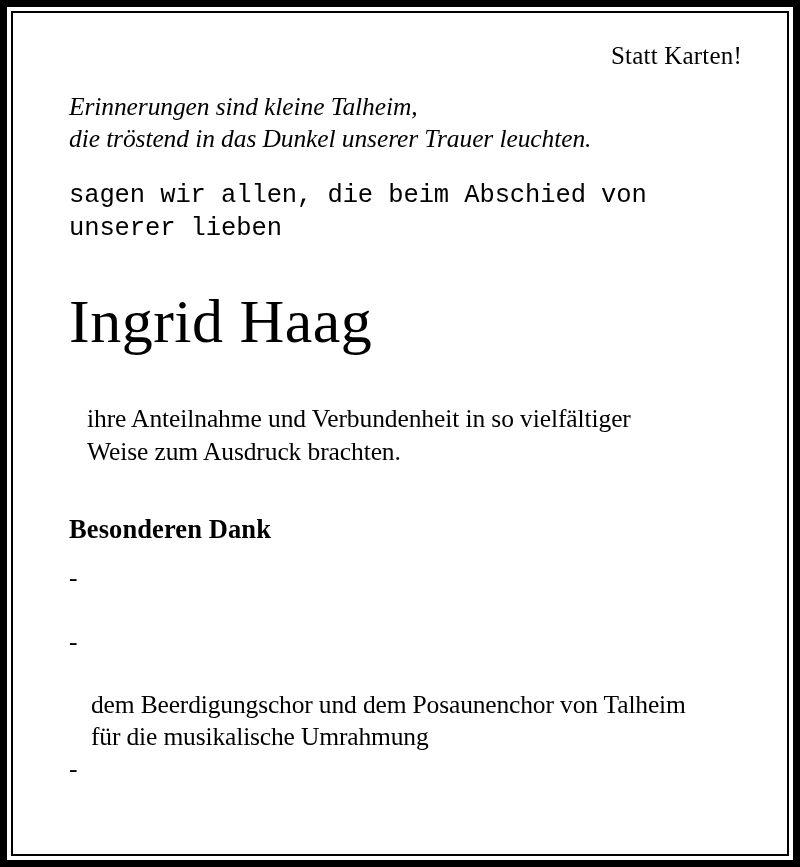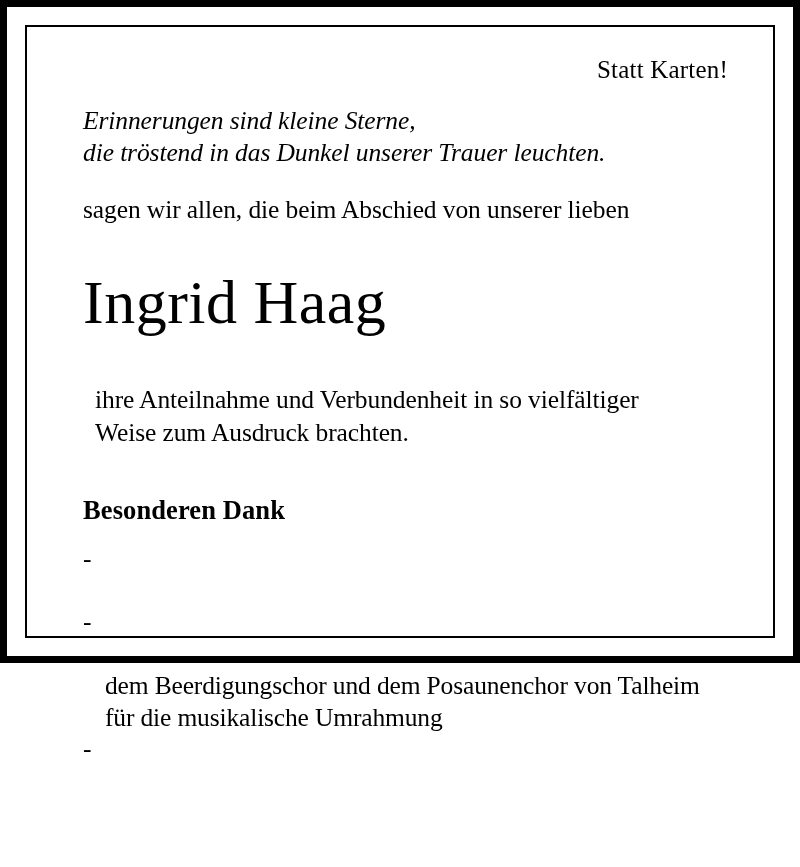--- a/index.html
+++ b/index.html
@@ -12,24 +12,24 @@
     height: 867px;
     font-family: "Liberation Serif", "DejaVu Serif", serif;
     color: #000000;
     overflow: hidden;
   }
 
   
   .notice-frame {
     box-sizing: border-box;
     width: 800px;
-    height: 663px;
+    height: 867px;
     border: 7px solid #000000;
     background: #ffffff;
-    padding: 18px;           
+    padding: 4px;           
   }
   
   .notice-inner {
     box-sizing: border-box;
     width: 100%;
     height: 100%;
     border: 2px solid #000000;
     background: #ffffff;
     position: relative;
   }
@@ -66,31 +66,31 @@
   }
   .heading-thanks { margin: 44px 0 0 1px; }
   .heading-special { margin: 46px 0 0 1px; font-family: Liberation Serif, serif; }
 
   .body-line {
     font-size: 25.5px;
     line-height: 1.3;
     letter-spacing: -.1px;
     white-space: pre-line;
   }
-  .lead { margin: 23px 0 10px 1px; }
+  .lead { margin: 23px 0 10px 1px; font-family: Liberation Mono, monospace; }
 
   .deceased-name {
     font-size: 62px;
     line-height: 1;
     letter-spacing: .5px;
     margin: 45px 0 12px 1px;
     font-weight: normal;
   }
 
-  .after-name-block { margin: 50px 0 0 13px; }
+  .after-name-block { margin: 50px 0 0 19px; }
 
   .thanks-list {
     list-style: none;
     margin: 16px 0 0 1px;
     padding: 0;
   }
   .thanks-list li {
     position: relative;
     padding-left: 22px;
     font-size: 25.5px;
@@ -106,21 +106,21 @@
 </style>
 </head>
 <body>
 
 <div class="notice-frame">
   <div class="notice-inner">
     <div class="content">
 
       <div class="statt-karten">Statt Karten!</div>
 
-      <div class="quote">Erinnerungen sind kleine Sterne,
+      <div class="quote">Erinnerungen sind kleine Talheim,
 die tröstend in das Dunkel unserer Trauer leuchten.</div>
 
 
       <div class="body-line lead">sagen wir allen, die beim Abschied von unserer lieben</div>
 
       <div class="deceased-name">Ingrid Haag</div>
 
       <div class="body-line after-name-block">ihre Anteilnahme und Verbundenheit in so vielfältiger
 Weise zum Ausdruck brachten.</div>
 

